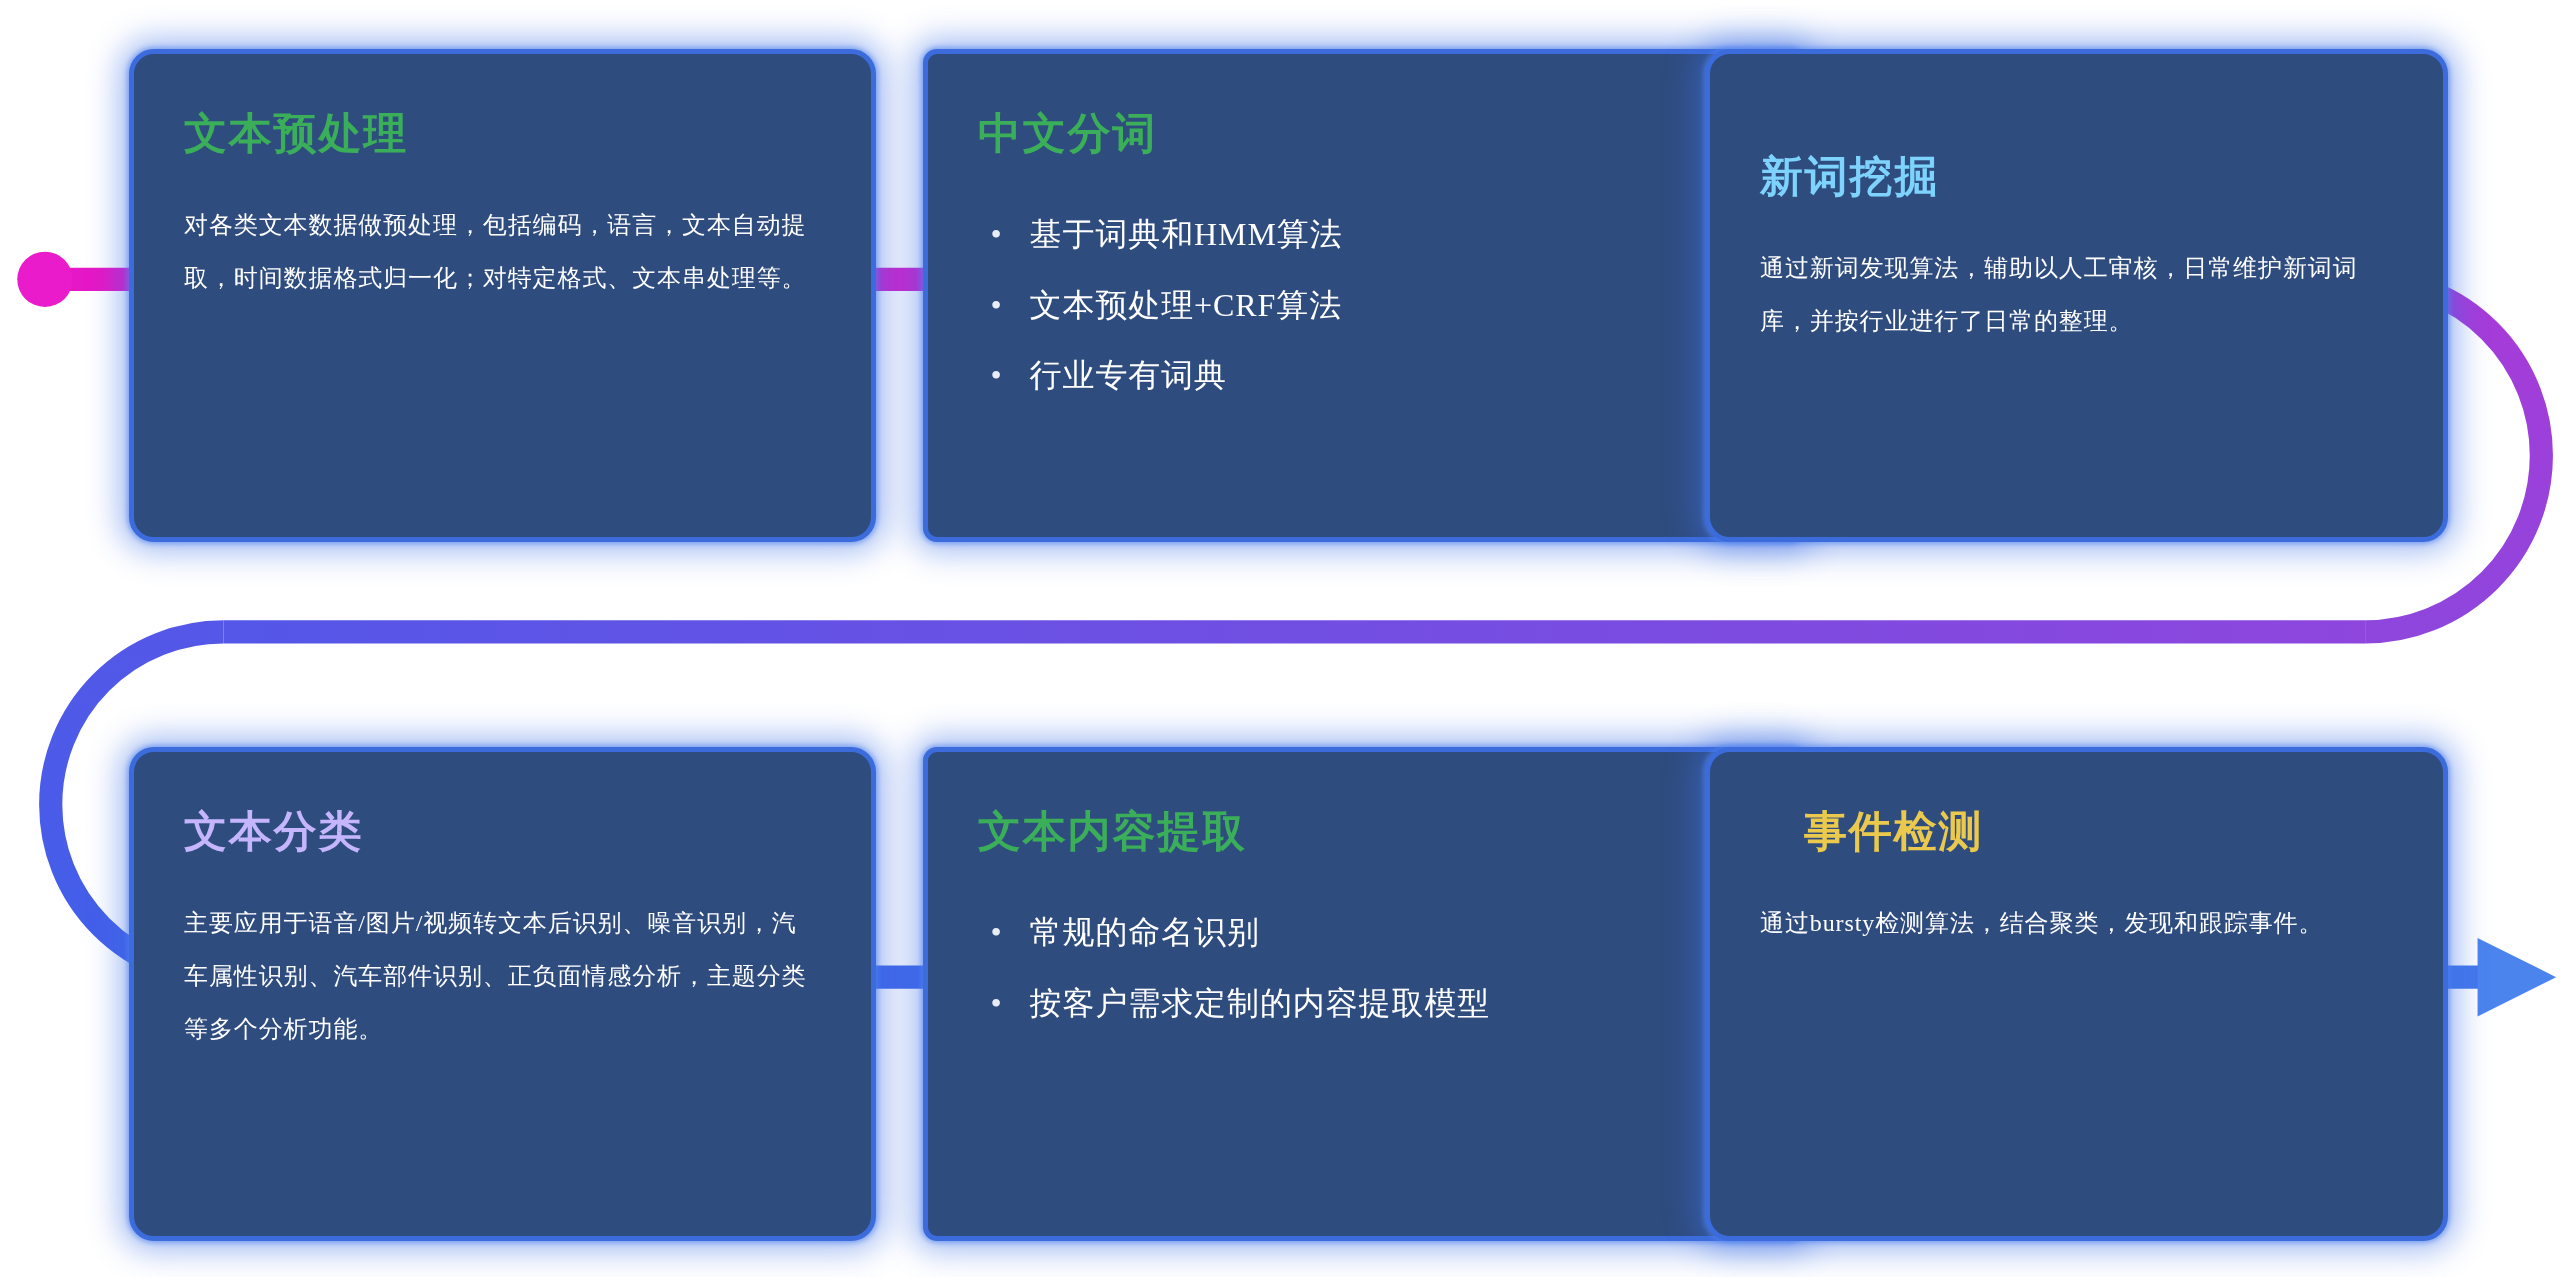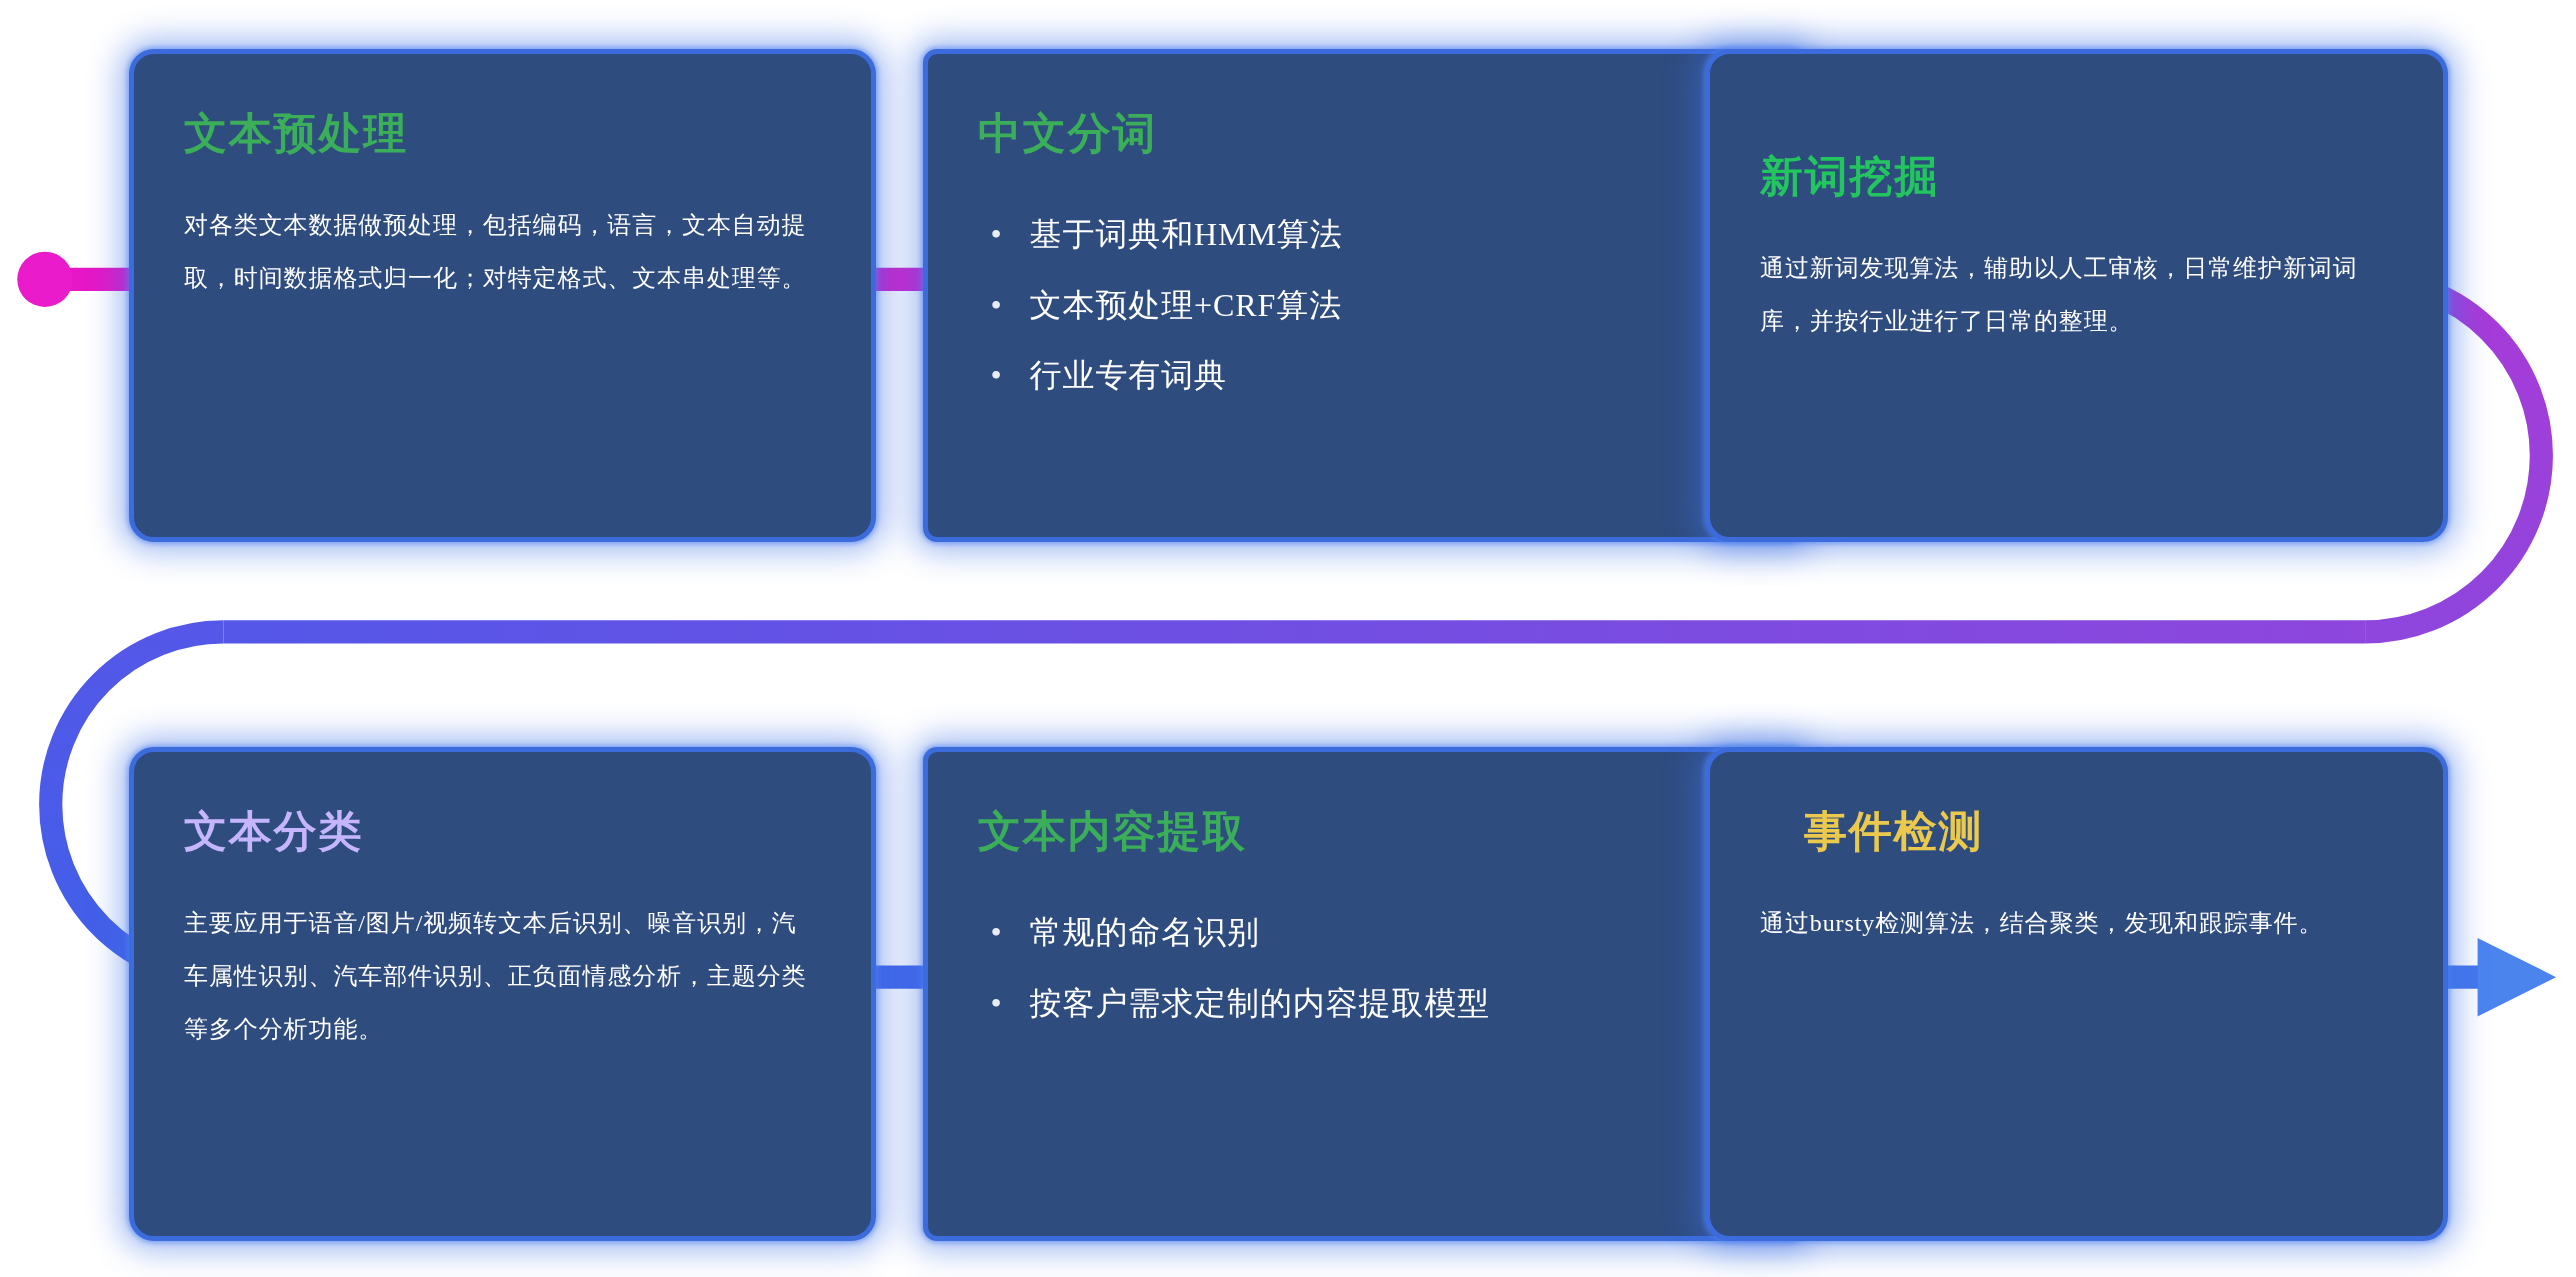--- a/index.html
+++ b/index.html
@@ -99,21 +99,21 @@
           <span>文本预处理+CRF算法</span>
         </div>
         <div class="bullet">
           <span class="bdot">•</span>
           <span>行业专有词典</span>
         </div>
       </div>
   </div>
 
   <div class="card row1 col3">
-    <h2 class="card-title" style="color: #22c55e; margin-top: 48px;">新词挖掘</h2>
+    <h2 class="card-title" style="color: #7dd3fc; margin-top: 48px;">新词挖掘</h2>
     <p class="card-body">通过新词发现算法，辅助以人工审核，日常维护新词词库，并按行业进行了日常的整理。</p>
     <div class="bullets"></div>
   </div>
 
   <div class="card row2 col1">
     <h2 class="card-title" style="color: #c4b5fd;">文本分类</h2>
     <p class="card-body">主要应用于语音/图片/视频转文本后识别、噪音识别，汽车属性识别、汽车部件识别、正负面情感分析，主题分类等多个分析功能。</p>
     <div class="bullets"></div>
   </div>
 

